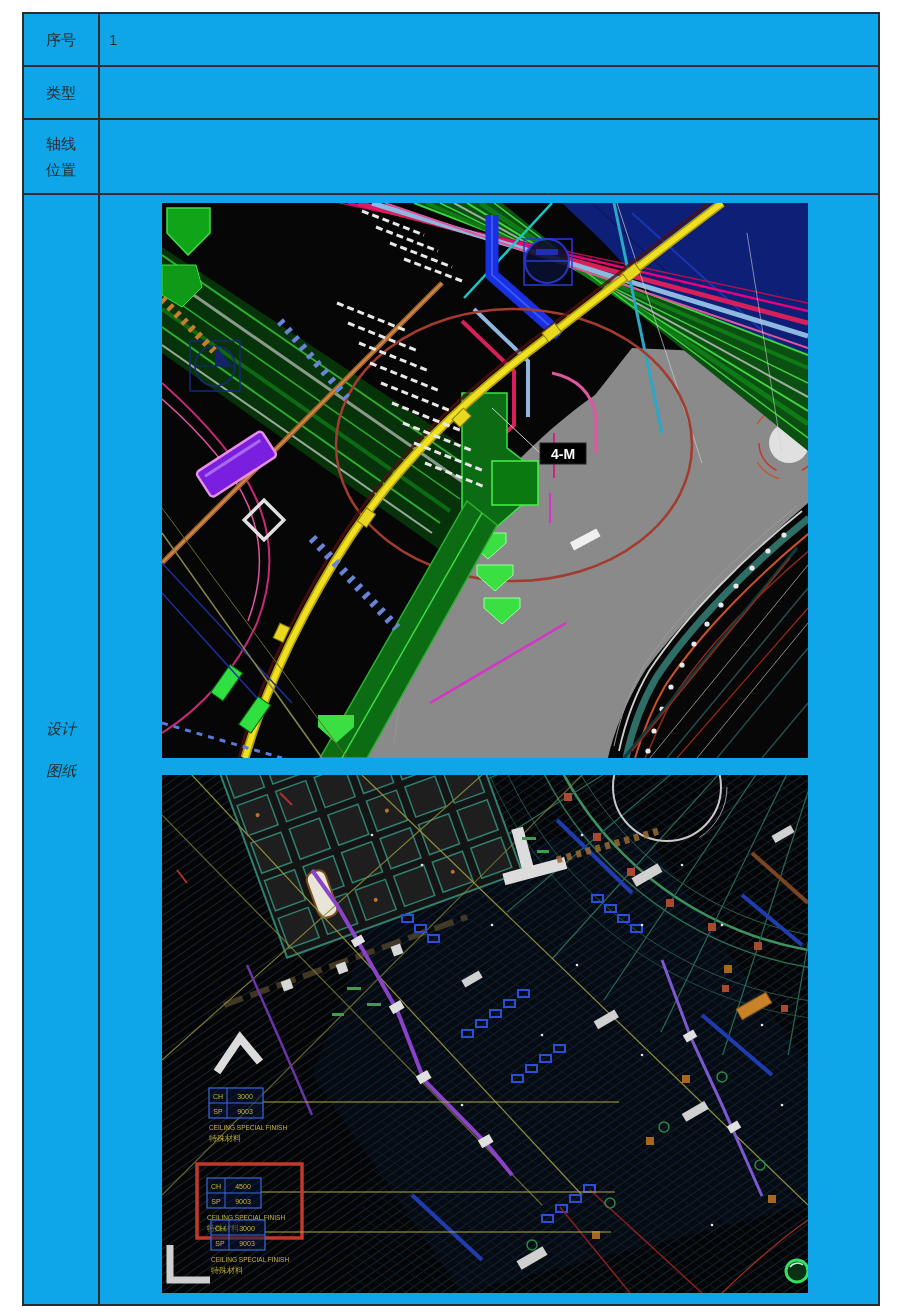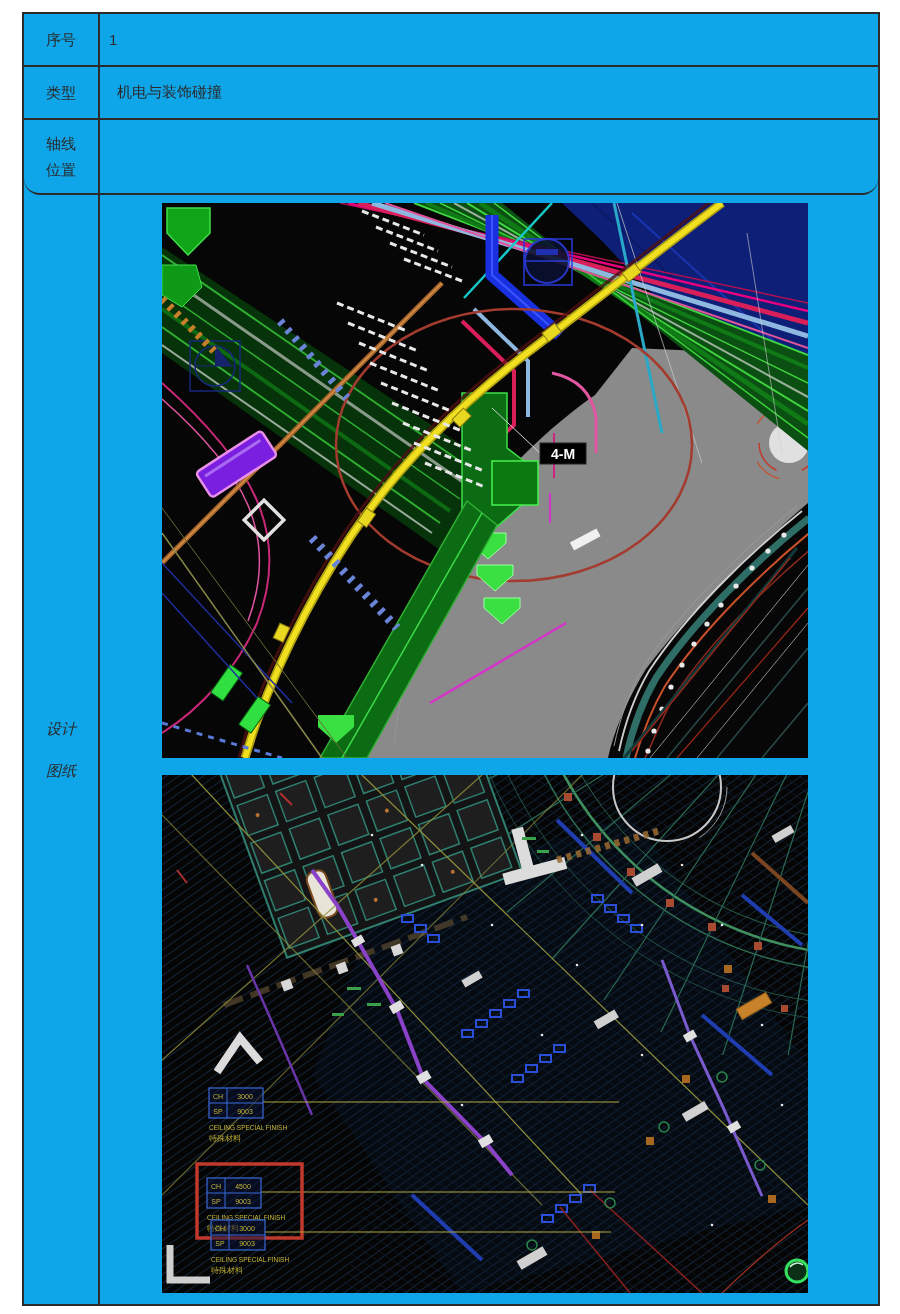--- a/index.html
+++ b/index.html
@@ -2,21 +2,21 @@
 <html><head>
 <meta charset="utf-8">
 <style>
   html,body{margin:0;padding:0;background:#ffffff;}
   .page{position:relative;width:900px;height:1314px;background:#ffffff;overflow:hidden;
         font-family:"Liberation Sans","DejaVu Sans",sans-serif;}
   .doc-table{position:absolute;left:22px;top:12px;width:854px;height:1290px;
              border:2px solid #2b2b2b;display:flex;flex-direction:column;background:#0ea5e9;}
   .t-row{display:flex;border-bottom:2px solid #2b2b2b;}
   .t-row.last{border-bottom:none;flex:1;}
-  .r1{height:51px;} .r2{height:51px;gap:8px;} .r3{height:73px;border-radius:16px;}
+  .r1{height:51px;} .r2{height:51px;gap:8px;} .r3{height:73px;}
   .cell-label{width:74px;border-right:2px solid #2b2b2b;display:flex;flex-direction:column;
               align-items:center;justify-content:center;font-size:15px;color:#2b2b2b;}
   .cell-label .ll{line-height:26px;}
   .t-row.last .cell-label .ll{line-height:42px;font-style:italic;}
   .cell-value{flex:1;display:flex;align-items:center;padding-left:9px;font-size:15px;color:#2b2b2b;}
   .cell-canvas{flex:1;position:relative;}
   .cad{position:absolute;left:62px;display:block;}
   .cad1{top:8px;}
   .cad2{top:580px;}
   svg text{font-family:"Liberation Sans","DejaVu Sans",sans-serif;}
@@ -31,21 +31,20 @@
       <div class="cell-label">
         <span class="ll">序号</span>
       </div>
       <div class="cell-value">1</div>
     </div>
 
     <div class="t-row r2">
       <div class="cell-label">
         <span class="ll">类型</span>
       </div>
-      <div class="cell-value">机电与装饰碰撞</div>
     </div>
 
     <div class="t-row r3">
       <div class="cell-label">
         <span class="ll">轴线</span>
         <span class="ll">位置</span>
       </div>
     </div>
 
     <div class="t-row last">

